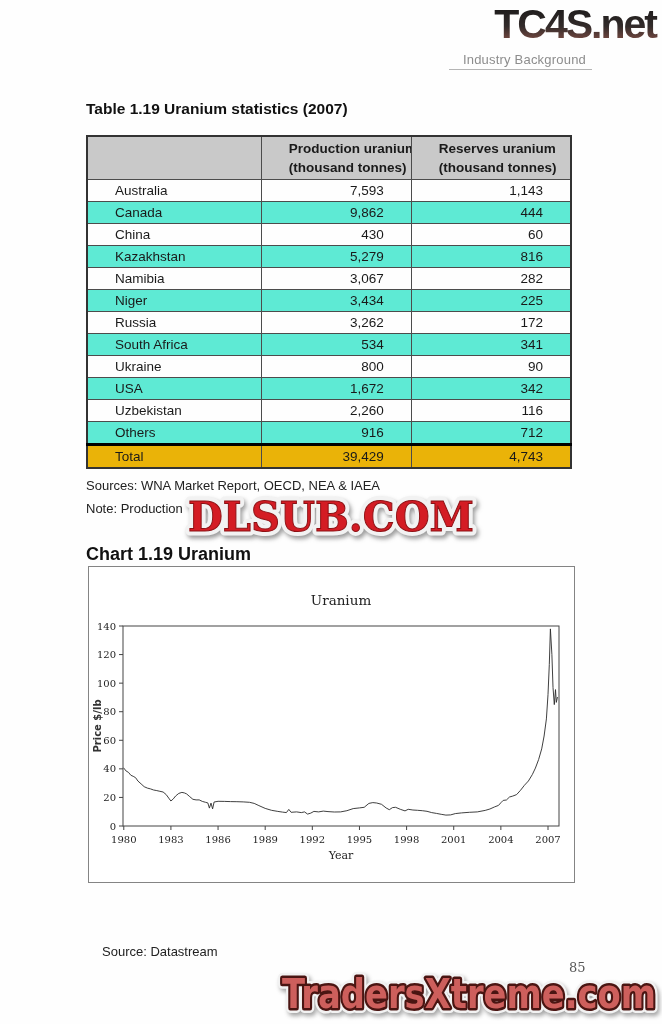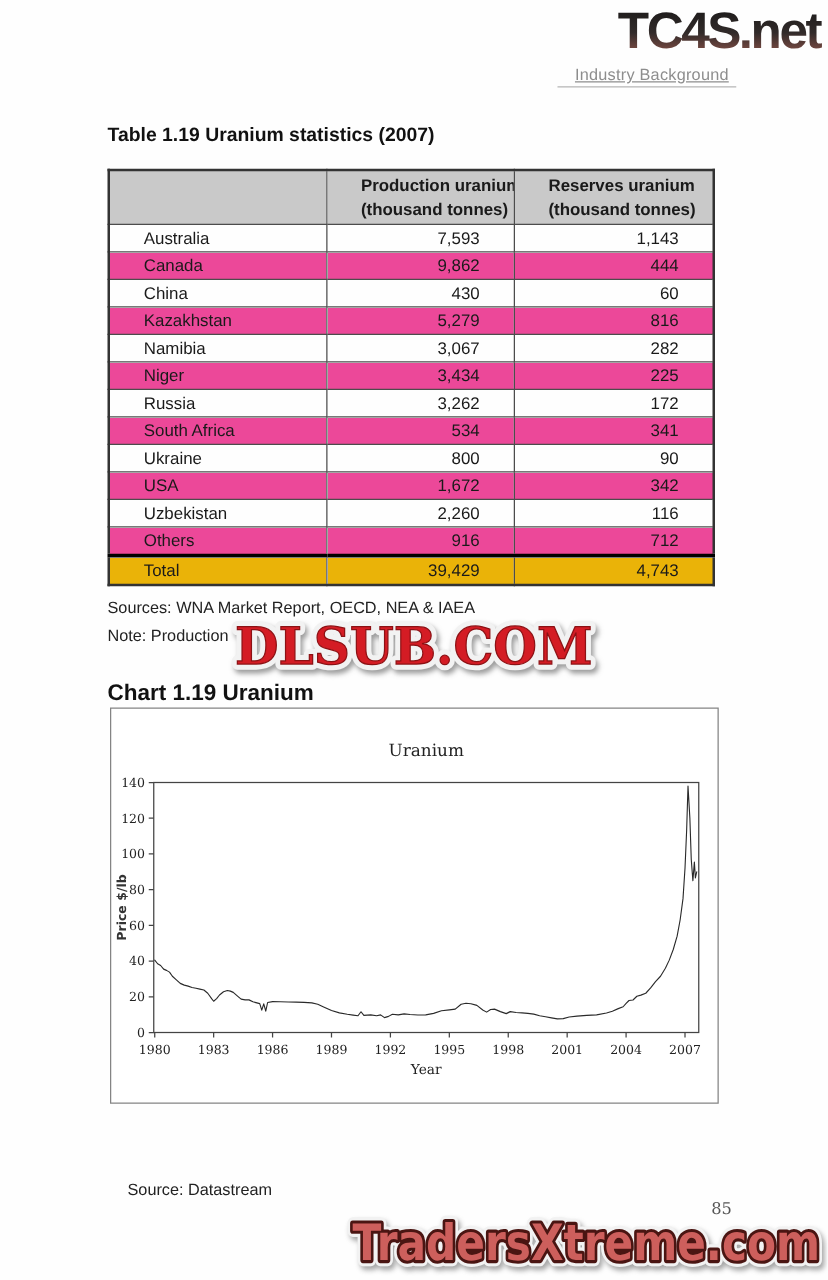--- a/index.html
+++ b/index.html
@@ -3,25 +3,25 @@
 <meta charset="utf-8">
 <style>
   html,body{margin:0;padding:0;}
   body{
     width:662px;height:1024px;position:relative;overflow:hidden;
     background:#fefefe;
     font-family:"Liberation Sans","DejaVu Sans",sans-serif;
     color:#1e1e1e;
   }
   
-  .logo-block{position:absolute;top:2px;right:4px;text-align:center;}
+  .logo-block{position:absolute;top:2px;right:4px;text-align:right;}
   .logo-sub{
     display:inline-block;margin-right:66px;margin-top:-4px;
     font-size:13px;color:#8d8d8d;letter-spacing:.2px;
-    border-bottom:1px solid #b5b5b5;padding:0 6px 2px 14px;text-decoration:underline;
+    border-bottom:1px solid #b5b5b5;padding:0 6px 2px 14px;
   }
   
   .table-title{
     position:absolute;left:86px;top:100px;margin:0;
     font-size:15.5px;font-weight:bold;color:#111;
   }
   table.stats-table{
     position:absolute;left:86px;top:135px;width:486px;
     border-collapse:collapse;table-layout:fixed;
     font-size:13.5px;color:#1a1a1a;
@@ -33,21 +33,21 @@
     border:1px solid #4c4c4c;padding:0 27px;height:21px;
     overflow:hidden;white-space:nowrap;
   }
   table.stats-table thead th{
     background:#c9c9c9;font-weight:bold;text-align:right;
     height:42px;line-height:19px;vertical-align:middle;
   }
   table.stats-table{border:2px solid #333;}
   td.cell-country{text-align:left;}
   td.cell-num{text-align:right;}
-  tr.alt td{background:#ec4899;}
+  tr.alt td{background:#5eead4;}
   tr.total-row td{border-top:3px solid #000;background:#eab308;}
   .sources-line{position:absolute;left:86px;top:478px;margin:0;font-size:13px;color:#222;}
   .note-line{position:absolute;left:86px;top:501px;margin:0;font-size:13px;color:#222;}
   
   .wm-mid{position:absolute;left:182px;top:484px;filter:drop-shadow(2px 3px 2px rgba(60,60,60,.5));}
   .wm-bottom{position:absolute;left:276px;top:966px;filter:drop-shadow(2px 3px 2px rgba(60,60,60,.45));}
   
   .chart-heading{
     position:absolute;left:86px;top:544px;margin:0;
     font-size:18px;font-weight:bold;color:#111;

